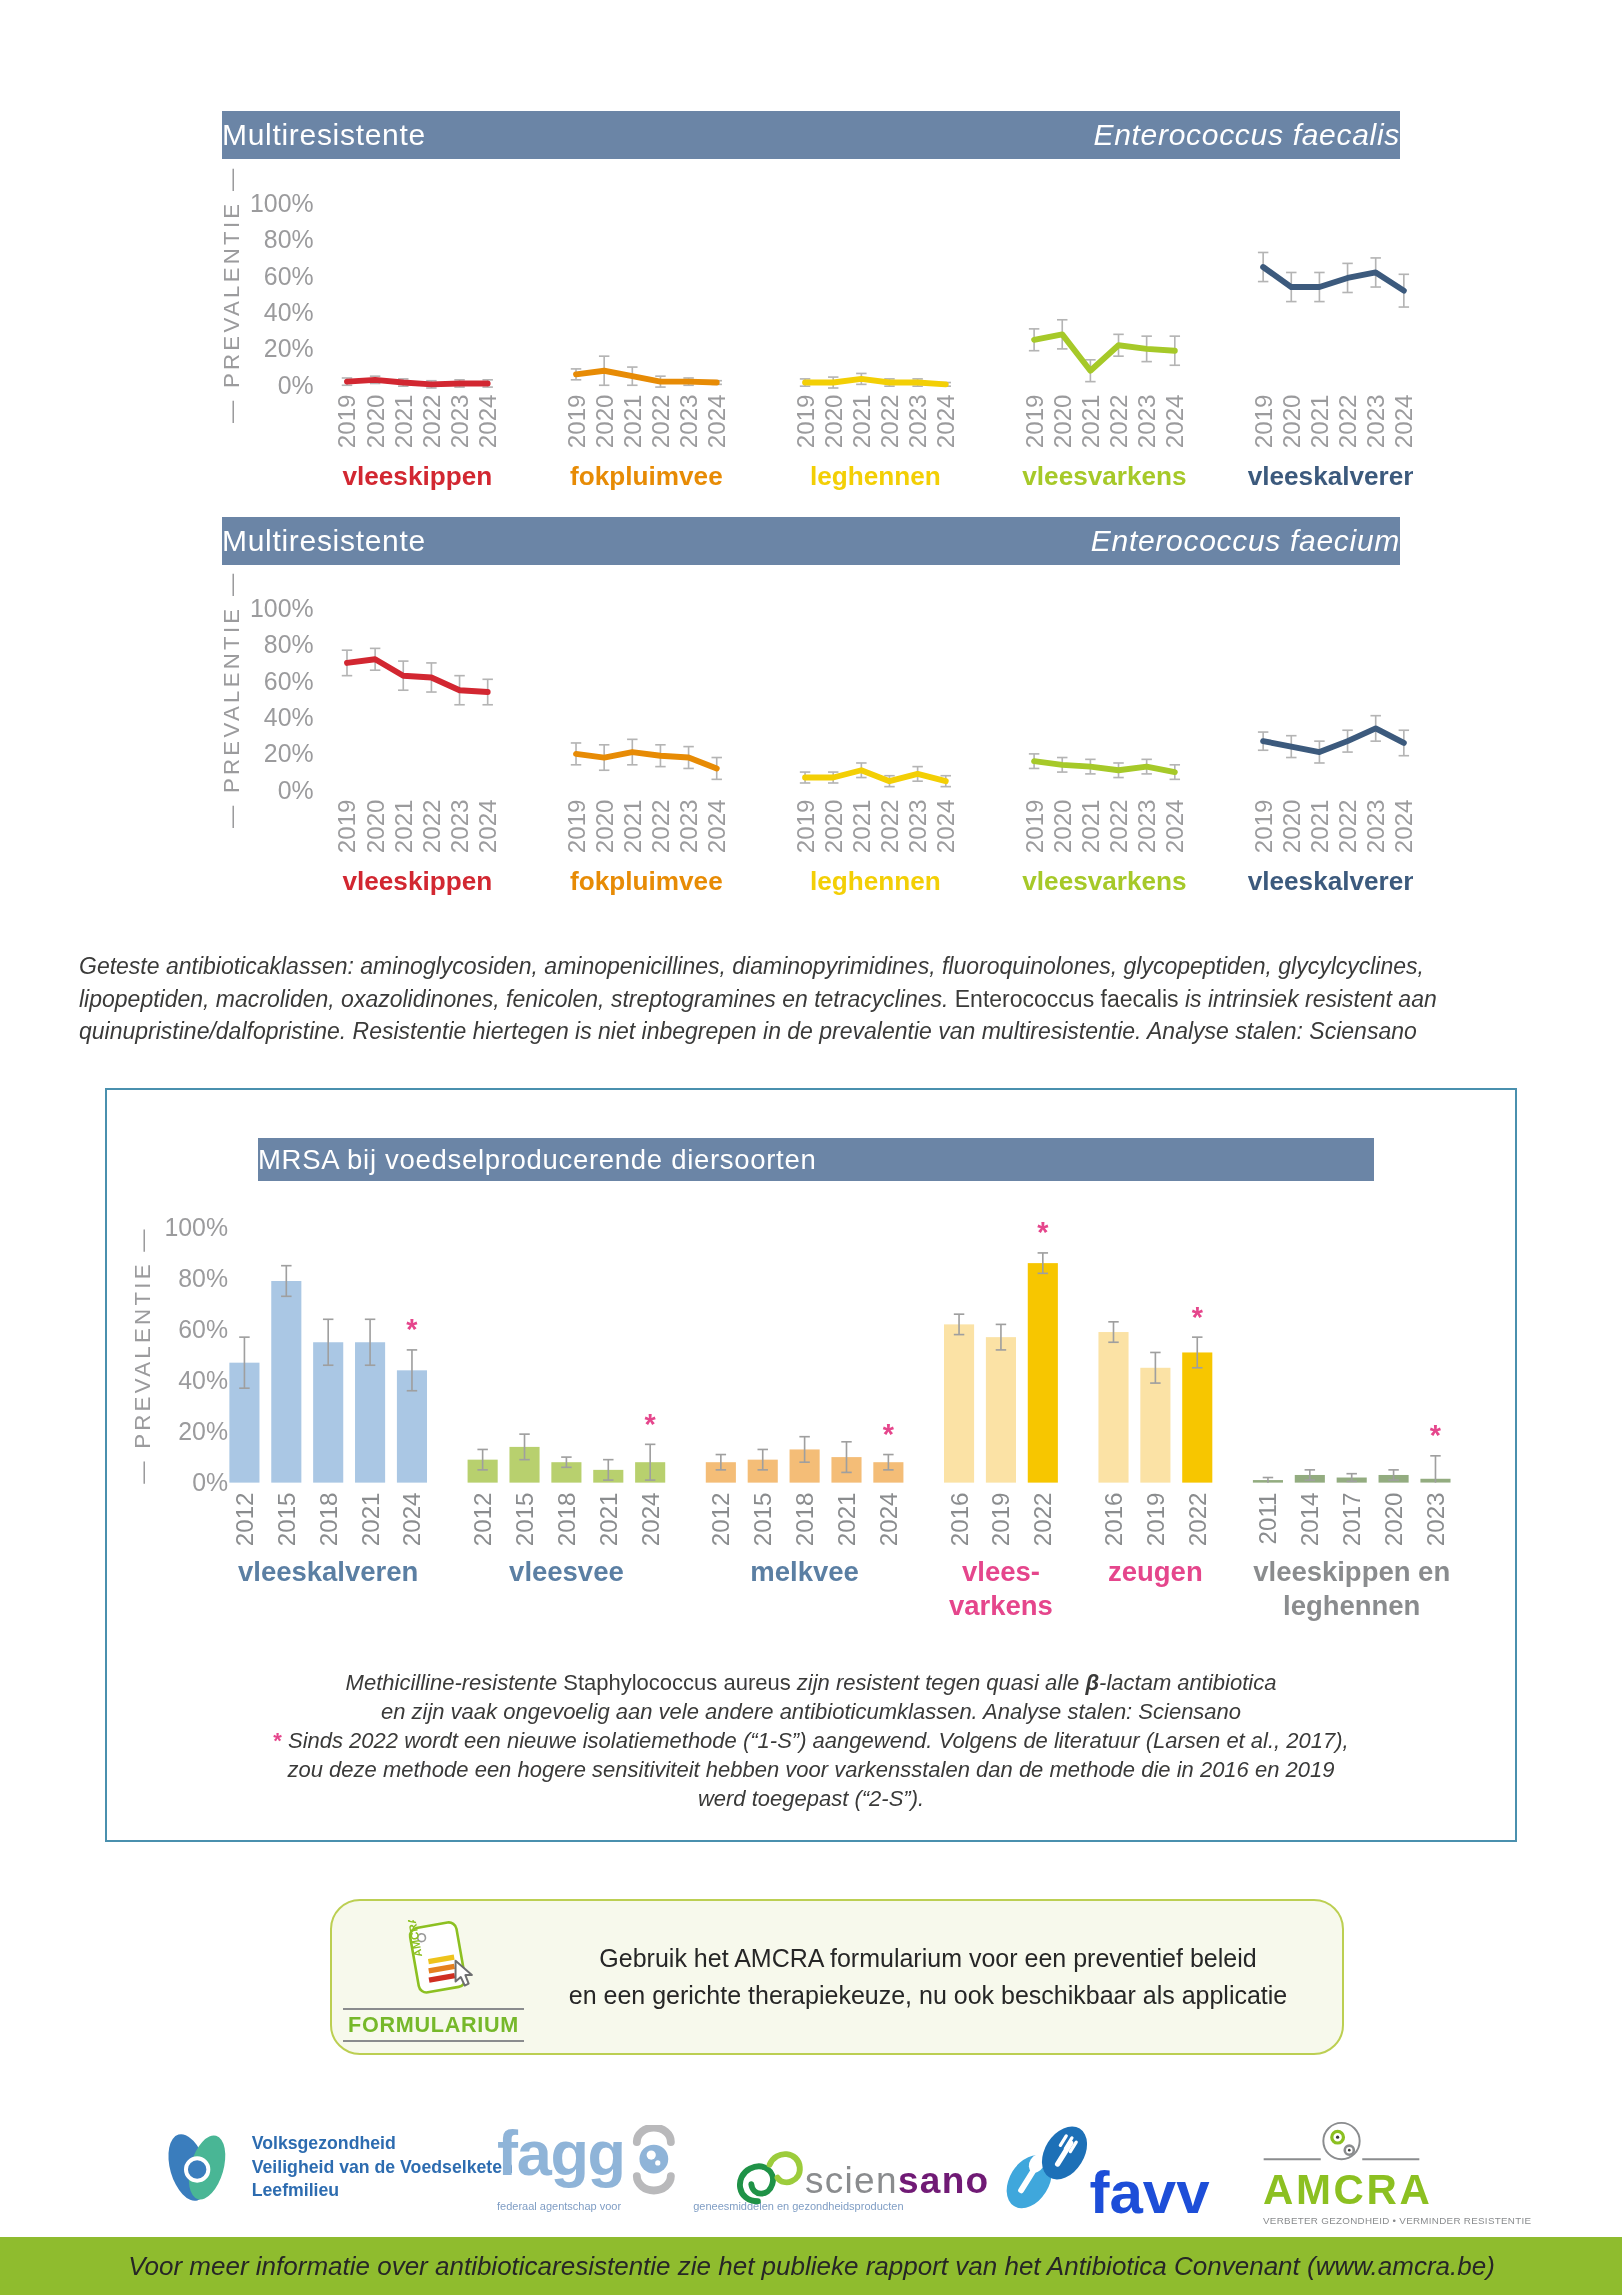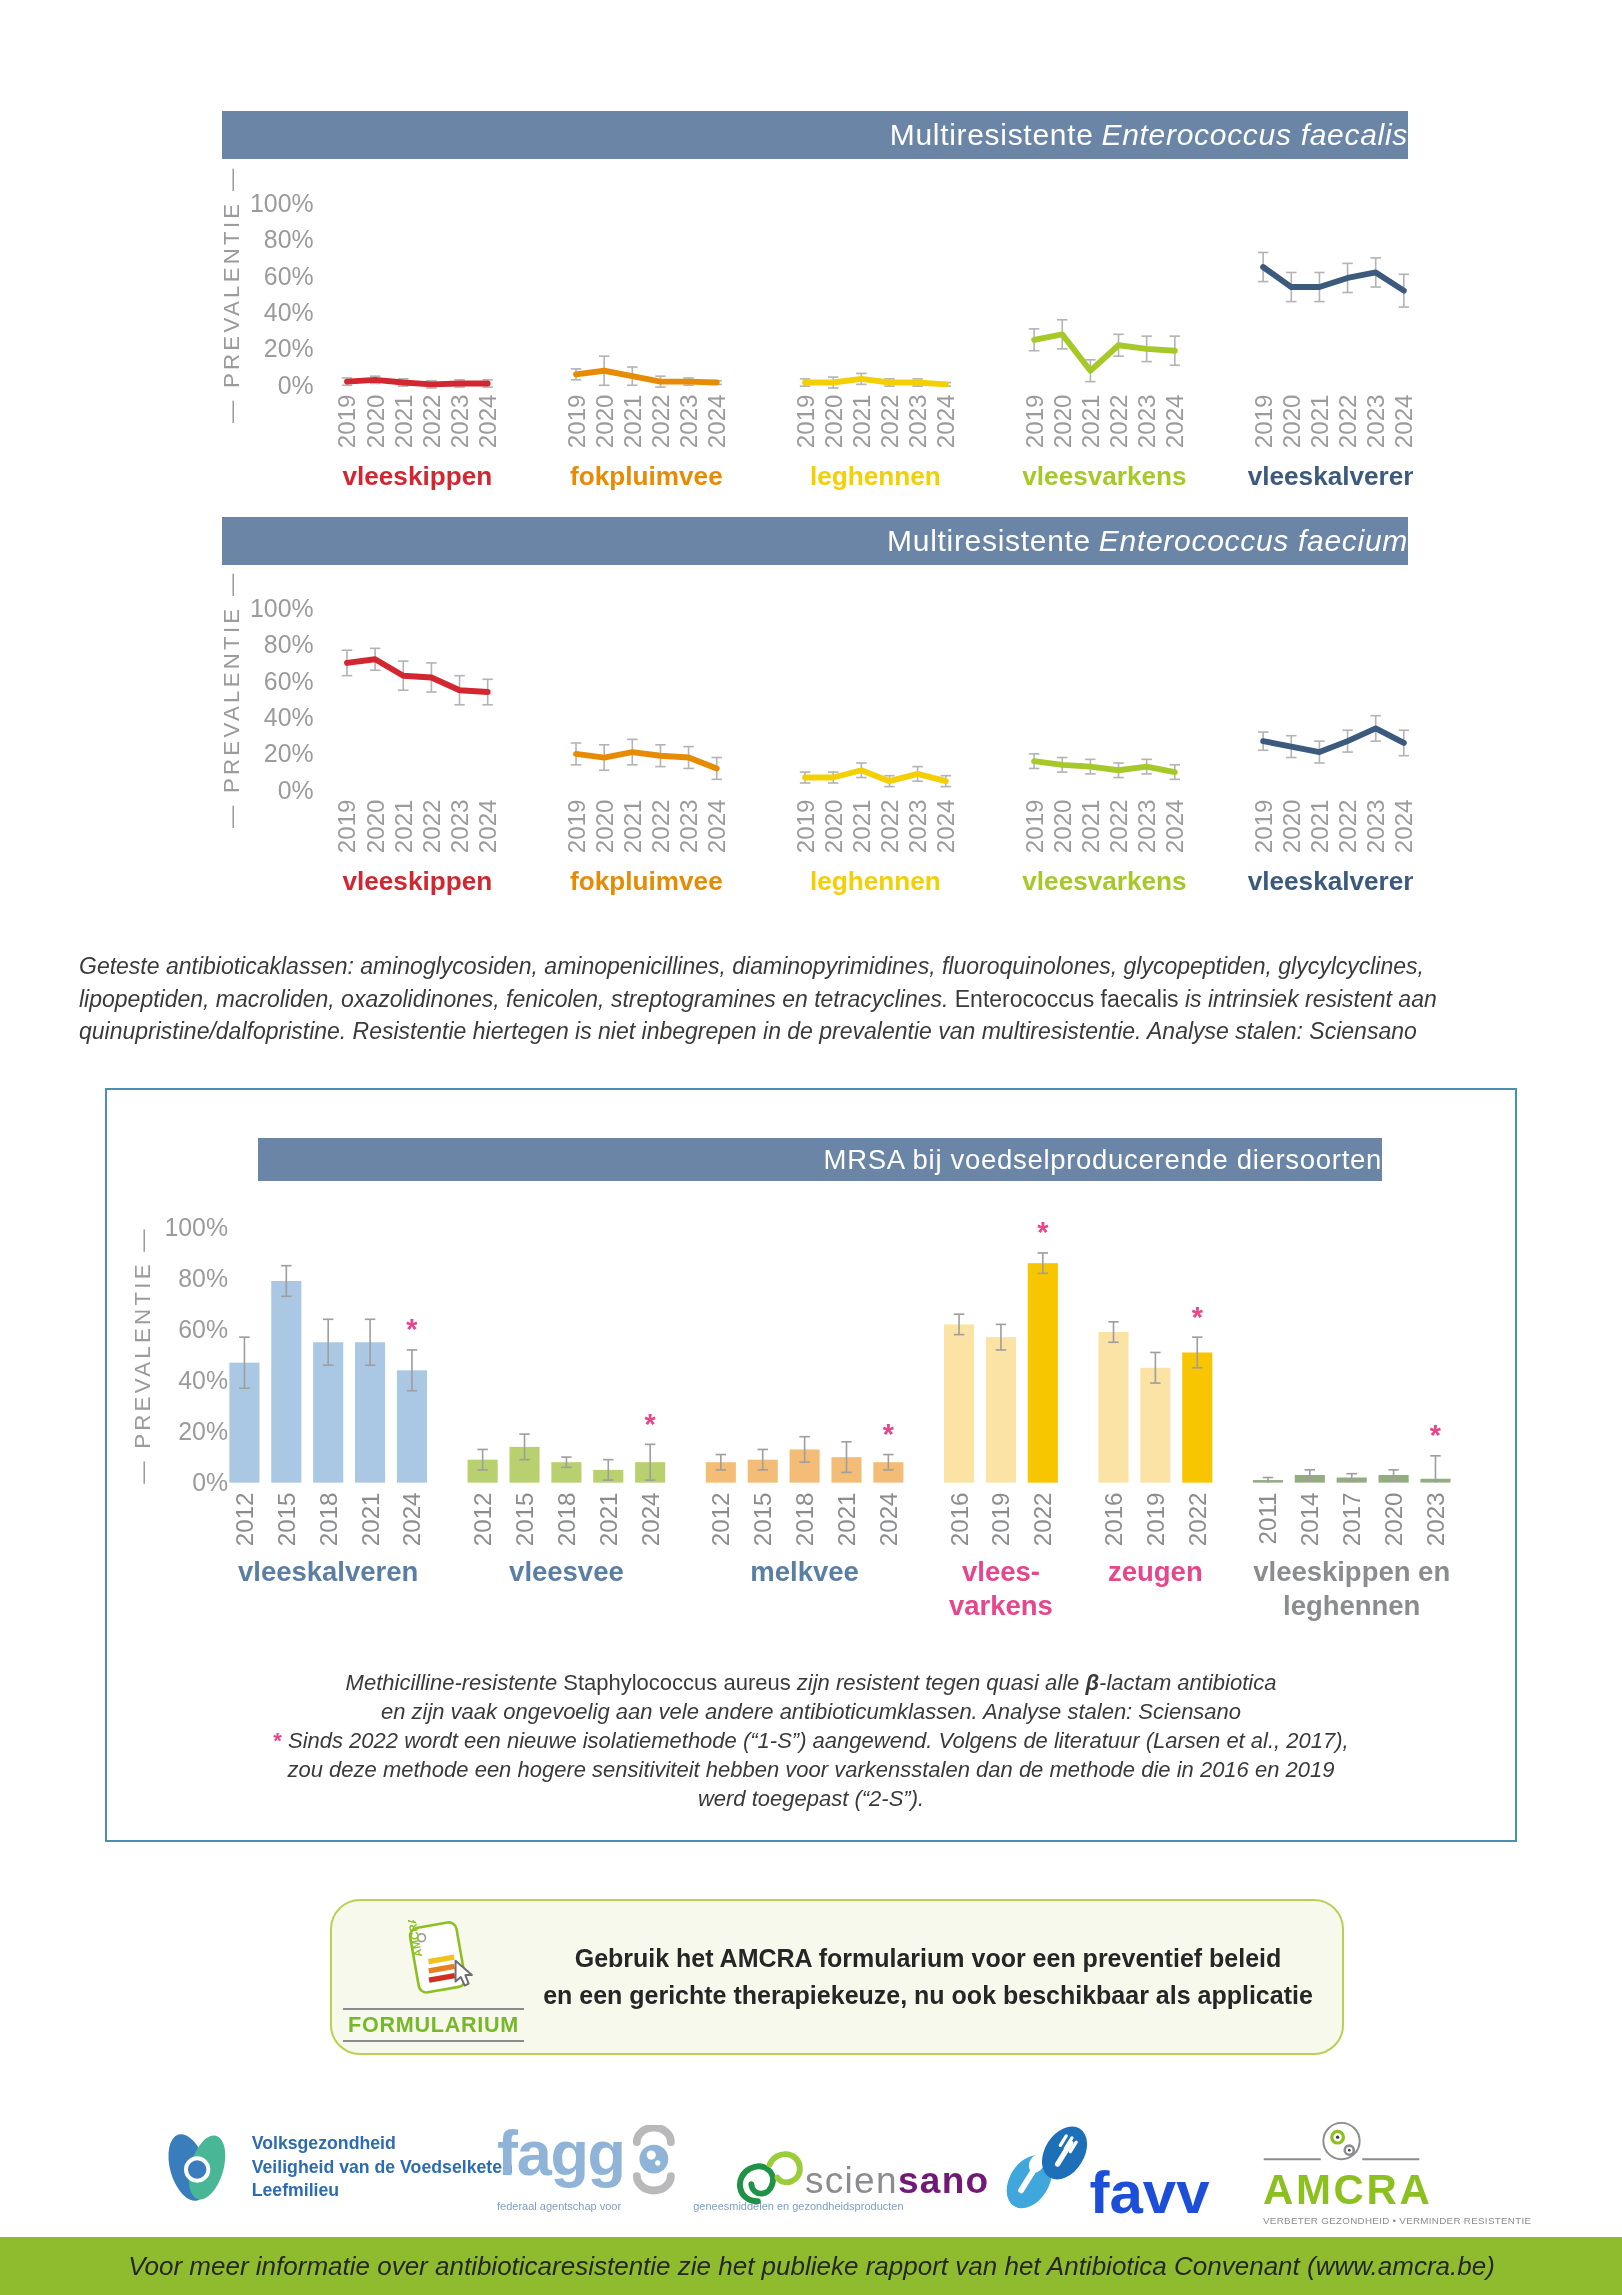--- a/index.html
+++ b/index.html
@@ -1,19 +1,19 @@
 <!DOCTYPE html>
 <html style="font-size:10.5px"><head>
 <meta charset="utf-8">
 <style>
   html,body{margin:0;padding:0;background:#ffffff;}
   .page{position:relative;width:1623px;height:2295px;background:#ffffff;overflow:hidden;
         font-family:"Liberation Sans", sans-serif;color:#3a3a39;}
   .titlebar{position:absolute;background:#6b85a6;color:#ffffff;display:flex;align-items:center;
-        justify-content:flex-end;font-size:30px;letter-spacing:0.7px;padding-left:8px;}
+        justify-content:space-between;font-size:30px;letter-spacing:0.7px;}
   .tb1{left:222px;top:111px;width:1178px;height:48px;}
   .tb2{left:222px;top:517px;width:1178px;height:48px;}
   .it{font-style:italic;}
   .up{font-style:normal;}
   .bi{font-style:italic;font-weight:bold;}
   .sp{width:7.9px;display:inline-block;}
   .linerow{position:absolute;left:222px;width:1191px;height:347px;}
   .r1{top:164px;}
   .r2{top:569px;}
   .para{position:absolute;left:79px;top:950px;width:1466px;
@@ -23,21 +23,21 @@
   .tbm{left:151px;top:48px;width:1116px;height:43px;font-size:27.5px;}
   #svg-mrsa{position:absolute;left:0;top:98px;width:1407px;height:478px;}
   .mnote{position:absolute;left:0;top:578px;width:100%;text-align:center;
         font-size:22px;line-height:29px;color:#3a3a39;}
   .star{color:#e5468c;font-style:normal;font-weight:bold;}
   .form-box{position:absolute;left:330px;top:1899px;width:1014px;height:156px;background:#f7f9ec;
         border:2px solid #bccf52;border-radius:30px;display:flex;align-items:center;box-sizing:border-box;}
   .form-icon{width:203px;text-align:center;position:relative;top:3.9px;}
   .form-label{color:#76b82a;font-weight:bold;font-size:21.6px;border-top:2.6px solid #8a8c8e;
         border-bottom:2.6px solid #8a8c8e;display:inline-block;padding:2px 5.2px;letter-spacing:0.7px;margin-top:2.6px;}
-  .form-text{flex:1;text-align:center;font-weight:bold;font-size:25px;color:#262626;line-height:1.5;
+  .form-text{flex:1;text-align:center;font-weight:normal;font-size:25px;color:#262626;line-height:1.5;
         padding-right:21px;}
   .logo{position:absolute;}
   .volks{left:157px;top:2128px;display:flex;align-items:center;gap:15.7px;}
   .volks-text{color:#2d6cb0;font-size:17.7px;line-height:1.35;font-weight:bold;}
   .fagg{left:497px;top:2125px;}
   .fagg-row{display:flex;align-items:flex-start;}
   .fagg-word{color:#8fb4d8;font-size:63px;font-weight:bold;line-height:0.9;letter-spacing:-1.3px;}
   .fagg-sub{color:#7f9dc4;font-size:11px;line-height:1.25;margin-top:2.6px;display:flex;gap:72px;}
   .scien{left:733px;top:2145px;display:flex;align-items:center;}
   .scien-w1{color:#8a8c8e;font-size:37px;letter-spacing:1.3px;}

